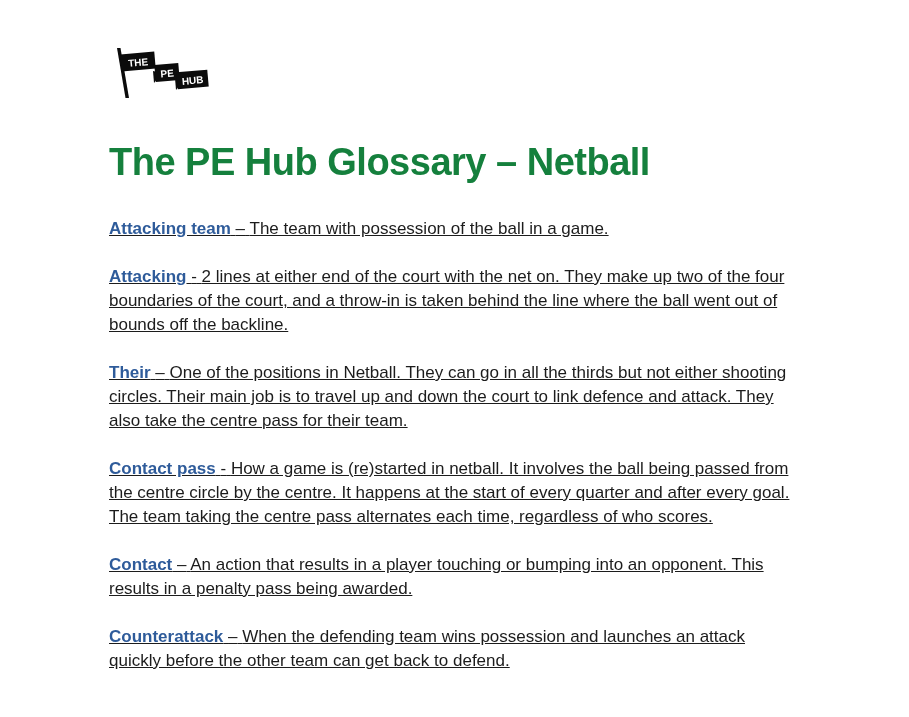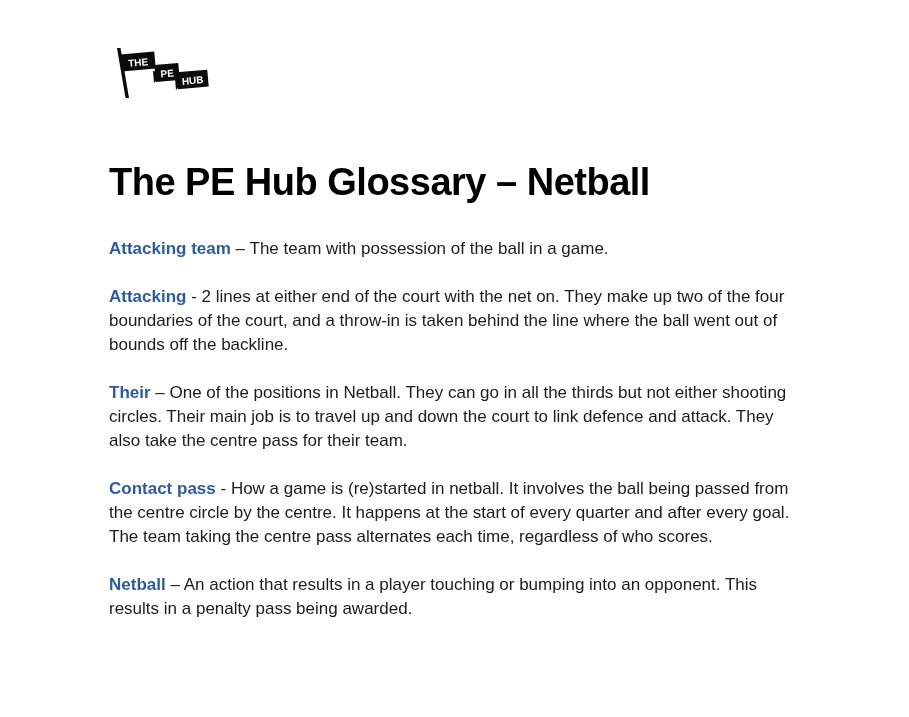--- a/index.html
+++ b/index.html
@@ -17,36 +17,37 @@
   .page {
     padding: 47px 0 0 109px;
   }
   .logo {
     display: block;
     width: 100px;
     height: 52px;
   }
   .logo svg { display: block; }
   .page-title {
-    margin: 63px 0 0 0;
+    margin: 43px 0 0 0;
     font-size: 38px;
     line-height: 40px;
     font-weight: 700;
     letter-spacing: -0.5px;
-    color: #000000;
+    color: #15803d;
   }
   .entries {
     margin-top: 35px;
     width: 682px;
   }
   .entry {
     margin: 6px 0 24px 0;
     font-size: 17px;
     line-height: 24px;
     color: #1c1c1c;
+    text-decoration: underline;
   }
   .entry:last-child { margin-bottom: 0; }
   .term {
     font-weight: 700;
     color: #2e5b9a;
   }
 </style>
 </head>
 <body>
 
@@ -82,18 +83,19 @@
   <div class="entries">
 
     <p class="entry"><span class="term">Attacking team</span> <span>–</span> <span>The team with possession of the ball in a game.</span></p>
 
     <p class="entry"><span class="term">Attacking</span> <span>-</span> <span>2 lines at either end of the court with the net on. They make up two of the four boundaries of the court, and a throw-in is taken behind the line where the ball went out of bounds off the backline.</span></p>
 
     <p class="entry"><span class="term">Their</span> <span>–</span> <span>One of the positions in Netball. They can go in all the thirds but not either shooting circles. Their main job is to travel up and down the court to link defence and attack. They also take the centre pass for their team.</span></p>
 
     <p class="entry"><span class="term">Contact pass</span> <span>-</span> <span>How a game is (re)started in netball. It involves the ball being passed from the centre circle by the centre. It happens at the start of every quarter and after every goal. The team taking the centre pass alternates each time, regardless of who scores.</span></p>
 
-    <p class="entry"><span class="term">Netball</span> <span>–</span> <span>An action that results in a player touching or bumping into an opponent. This results in a penalty pass being awarded.</span></p>
+    <p class="entry"><span class="term">Contact</span> <span>–</span> <span>An action that results in a player touching or bumping into an opponent. This results in a penalty pass being awarded.</span></p>
 
+    <p class="entry"><span class="term">Counterattack</span> <span>–</span> <span>When the defending team wins possession and launches an attack quickly before the other team can get back to defend.</span></p>
 
   </div>
 
 </div>
 
 </body></html>

